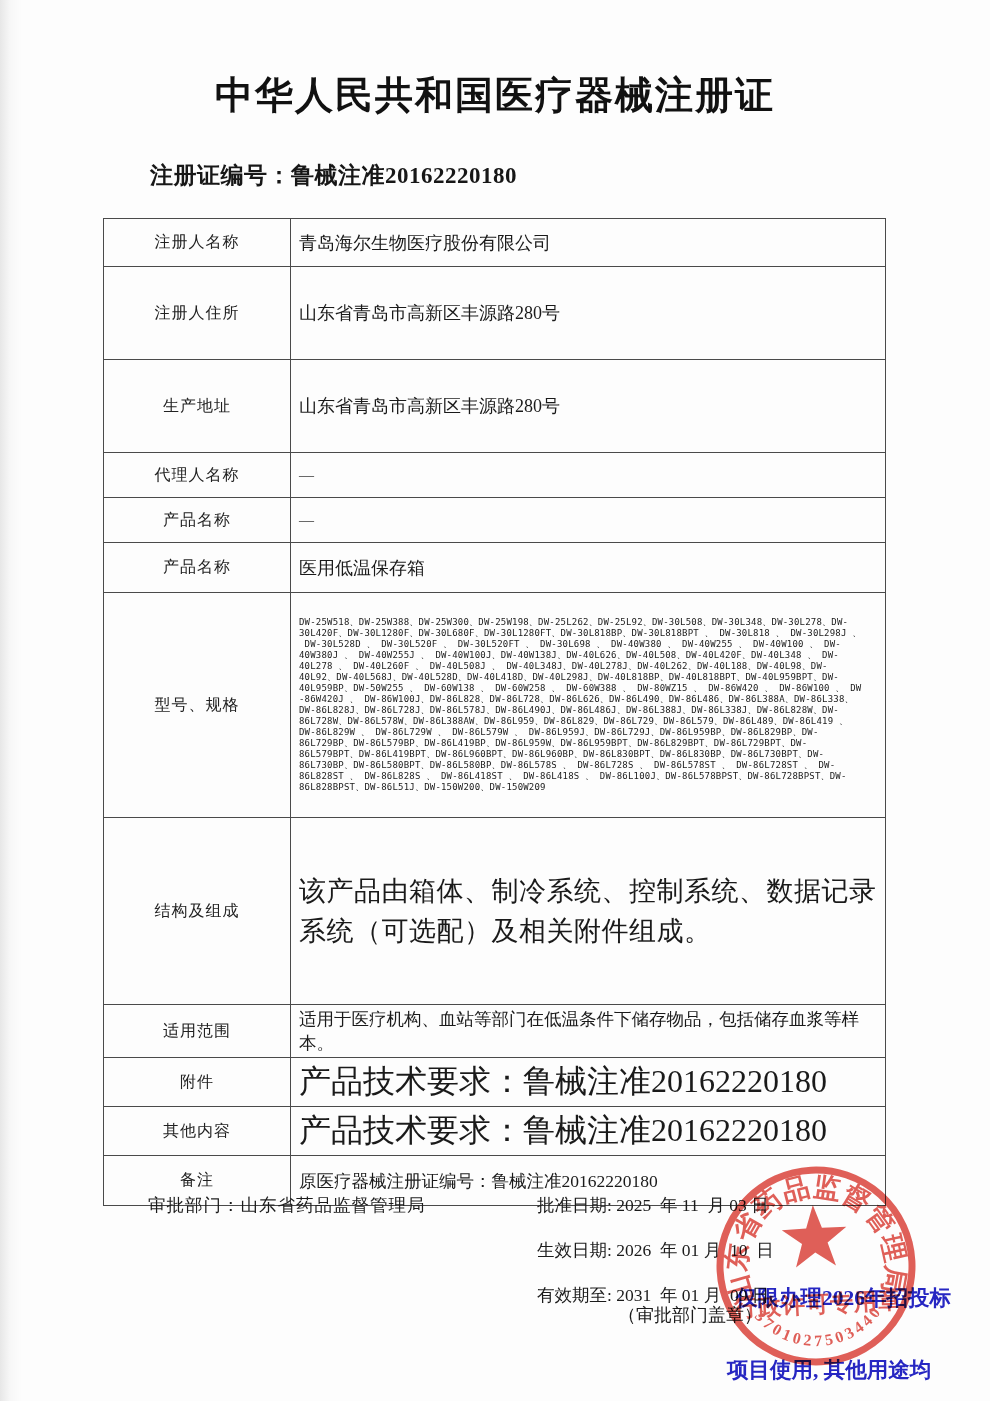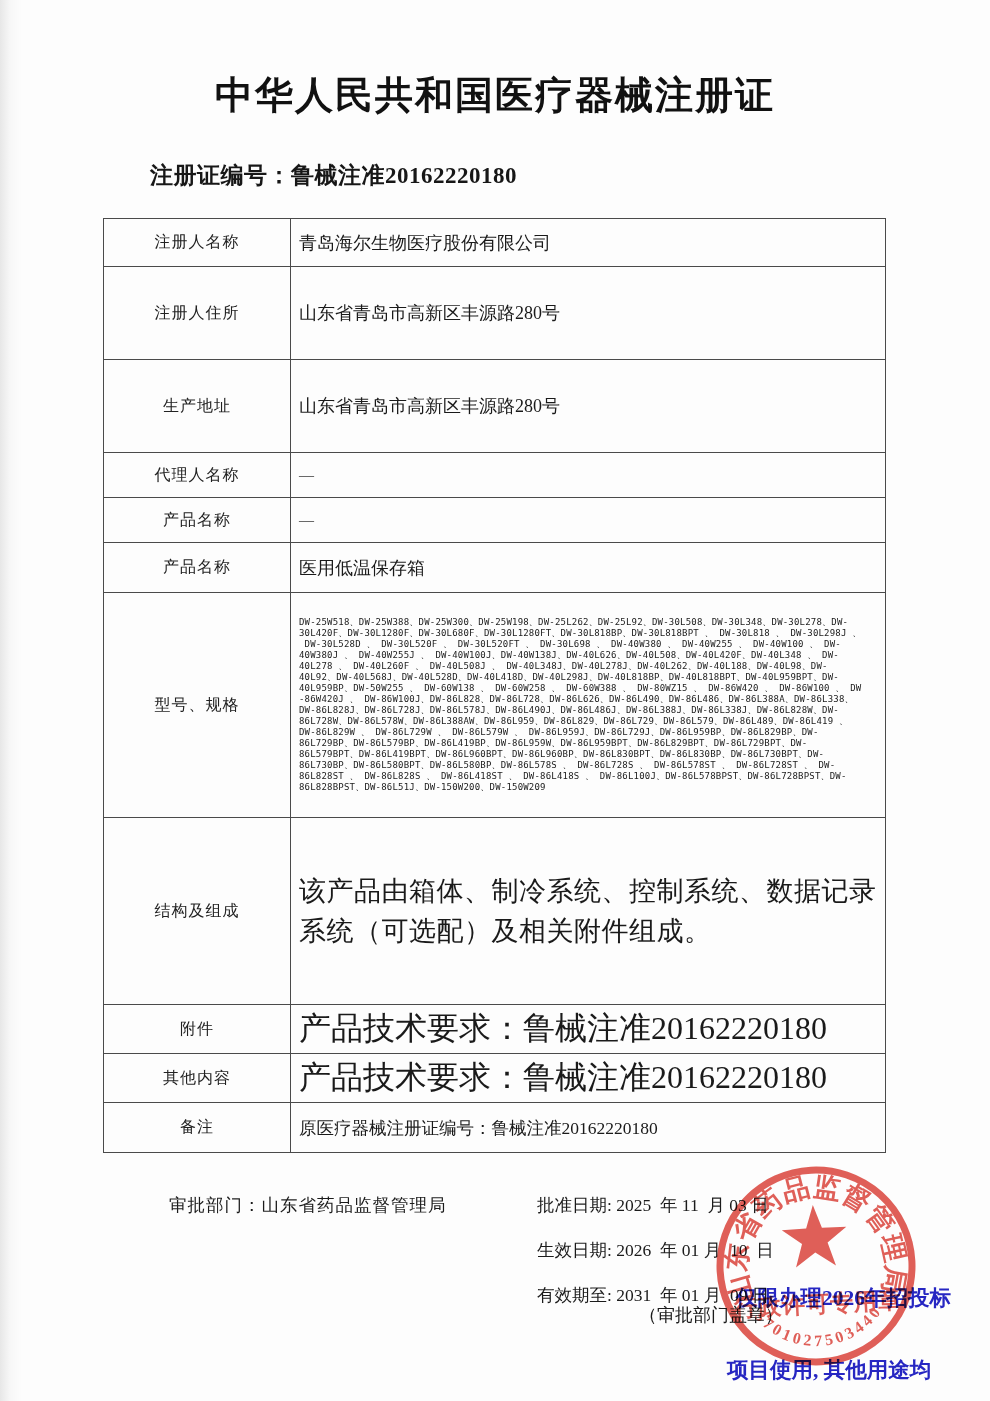--- a/index.html
+++ b/index.html
@@ -37,21 +37,21 @@
   td.v-dash{vertical-align:top;font-size:15px;line-height:12px;padding-top:3px;color:#333;}
   td.v-models{
     vertical-align:top;padding:7px 4px 0 5px;
     font-family:"DejaVu Sans Mono","Liberation Mono",monospace;
     font-size:9px;line-height:11px;letter-spacing:.2px;
     white-space:pre;overflow:hidden;color:#202020;margin-top:20px;
   }
   td.v-struct{font-size:27px;line-height:40px;letter-spacing:.5px;}
   td.v-sm{font-size:17.5px;}
   td.v-xl{font-size:32px;}
-  .footer-line{position:absolute;font-size:17.5px;color:#1b1b1b;white-space:pre;margin-left:21px;}
+  .footer-line{position:absolute;font-size:17.5px;color:#1b1b1b;white-space:pre;}
   #dept{left:148px;top:1193px;letter-spacing:1px;}
   .dates{position:absolute;left:537px;top:1193px;}
   .dates div{height:22px;margin-bottom:23px;font-size:17.5px;white-space:pre;color:#1b1b1b;}
   #sealnote{left:618px;top:1303px;font-size:18px;}
   
   .stamp-wrap{
     position:absolute;left:701px;top:1151px;width:230px;height:230px;
     transform:rotate(-3deg);mix-blend-mode:multiply;opacity:.88;
   }
   .stamp-wrap svg{display:block;}
@@ -115,20 +115,24 @@
 86L729BP、DW-86L579BP、DW-86L419BP、DW-86L959W、DW-86L959BPT、DW-86L829BPT、DW-86L729BPT、DW-
 86L579BPT、DW-86L419BPT、DW-86L960BPT、DW-86L960BP、DW-86L830BPT、DW-86L830BP、DW-86L730BPT、DW-
 86L730BP、DW-86L580BPT、DW-86L580BP、DW-86L578S 、 DW-86L728S 、 DW-86L578ST 、 DW-86L728ST 、 DW-
 86L828ST 、 DW-86L828S 、 DW-86L418ST 、 DW-86L418S 、 DW-86L100J、DW-86L578BPST、DW-86L728BPST、DW-
 86L828BPST、DW-86L51J、DW-150W200、DW-150W209</td>
     </tr>
     <tr class="r8">
       <td class="lbl">结构及组成</td>
       <td class="val v-struct">该产品由箱体、制冷系统、控制系统、数据记录系统（可选配）及相关附件组成。</td>
     </tr>
+    <tr class="r9">
+      <td class="lbl">适用范围</td>
+      <td class="val v-sm">适用于医疗机构、血站等部门在低温条件下储存物品，包括储存血浆等样本。</td>
+    </tr>
     <tr class="r10">
       <td class="lbl">附件</td>
       <td class="val v-xl">产品技术要求：鲁械注准20162220180</td>
     </tr>
     <tr class="r11">
       <td class="lbl">其他内容</td>
       <td class="val v-xl">产品技术要求：鲁械注准20162220180</td>
     </tr>
     <tr class="r12">
       <td class="lbl">备注</td>

